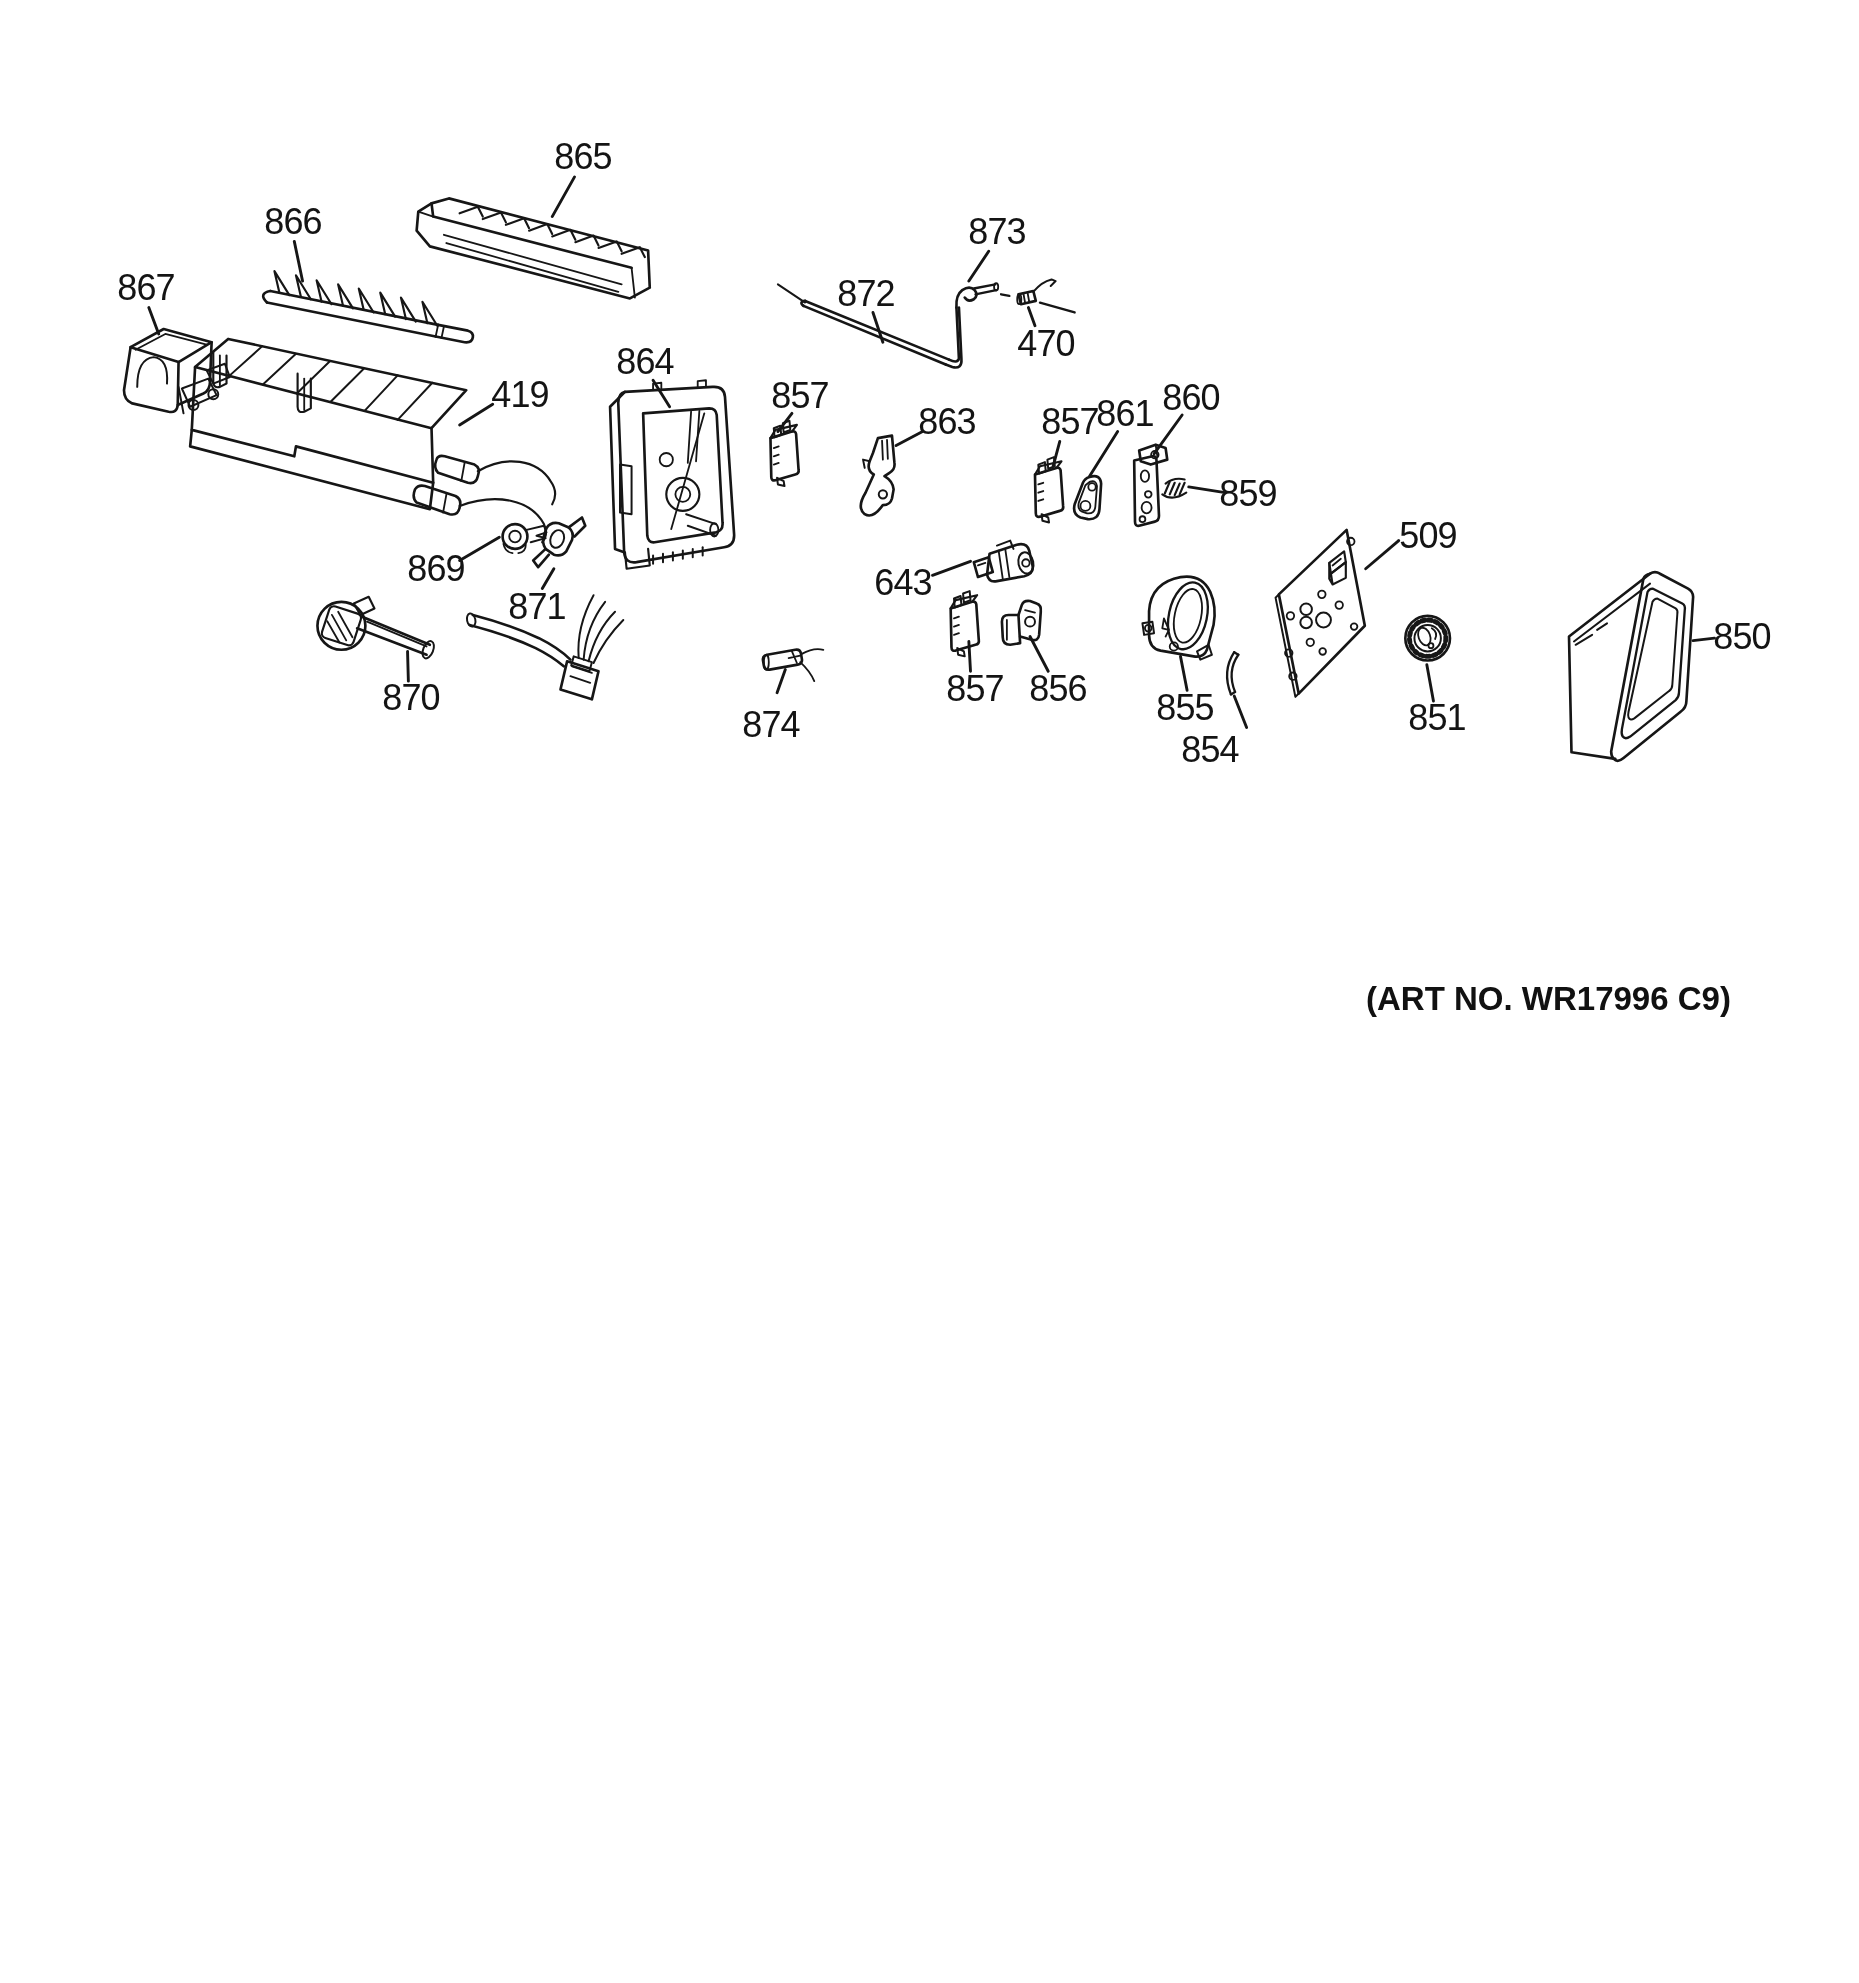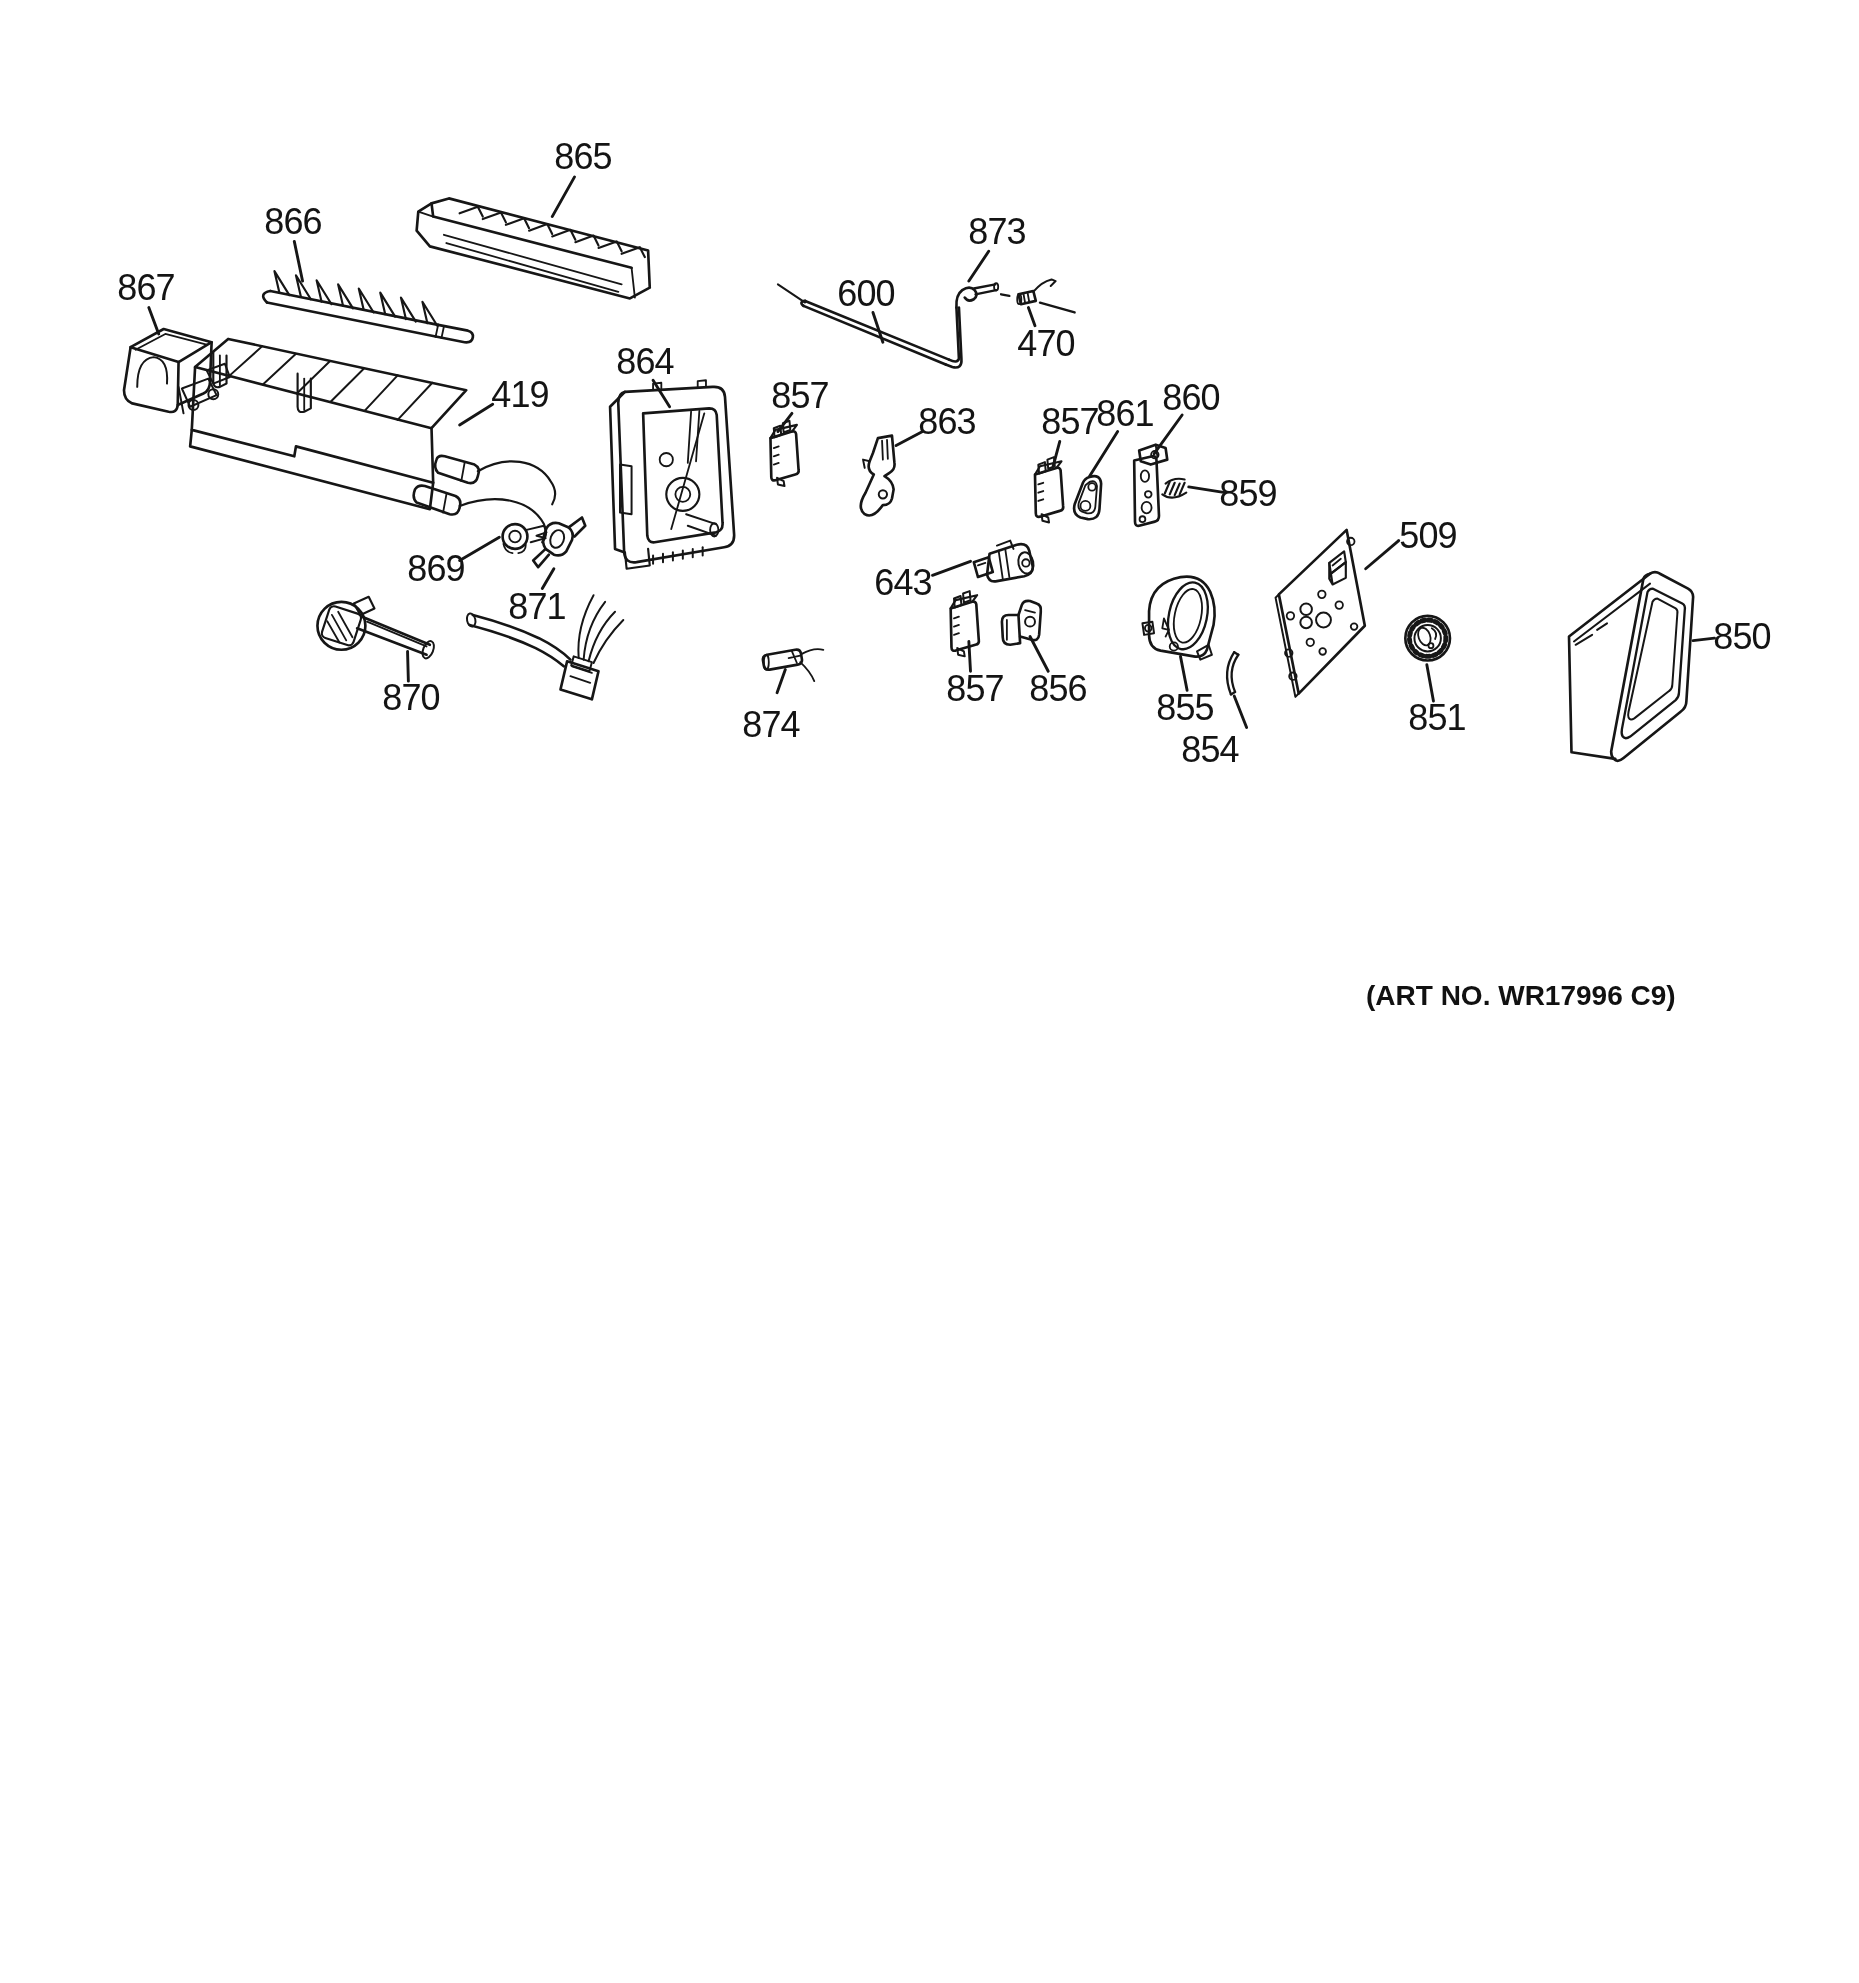--- a/index.html
+++ b/index.html
@@ -16,21 +16,21 @@
     position:absolute;
     transform:translate(-50%,-50%);
     font-size:36px;
     letter-spacing:-0.8px;
     color:#141414;
     white-space:nowrap;
     line-height:1;
   }
   .artno{
     position:absolute;
-    font-size:28px;
+    font-size:33px;
     font-weight:700;
     color:#111111;
     white-space:nowrap;
     line-height:1;
   }
 </style>
 </head>
 <body>
 
 <div id="stage">
@@ -363,21 +363,21 @@
   <div class="callout" style="left:293px;top:222px">866</div>
   <div class="callout" style="left:146px;top:288px">867</div>
   <div class="callout" style="left:520px;top:395px">419</div>
   <div class="callout" style="left:645px;top:362px">864</div>
   <div class="callout" style="left:800px;top:396px">857</div>
   <div class="callout" style="left:947px;top:422px">863</div>
   <div class="callout" style="left:1070px;top:422px">857</div>
   <div class="callout" style="left:1125px;top:414px">861</div>
   <div class="callout" style="left:1191px;top:398px">860</div>
   <div class="callout" style="left:1248px;top:494px">859</div>
-  <div class="callout" style="left:866px;top:294px">600</div>
+  <div class="callout" style="left:866px;top:294px">872</div>
   <div class="callout" style="left:997px;top:232px">873</div>
   <div class="callout" style="left:1046px;top:344px">470</div>
   <div class="callout" style="left:436px;top:569px">869</div>
   <div class="callout" style="left:537px;top:607px">871</div>
   <div class="callout" style="left:411px;top:698px">870</div>
   <div class="callout" style="left:771px;top:725px">874</div>
   <div class="callout" style="left:903px;top:583px">643</div>
   <div class="callout" style="left:975px;top:689px">857</div>
   <div class="callout" style="left:1058px;top:689px">856</div>
   <div class="callout" style="left:1185px;top:708px">855</div>

